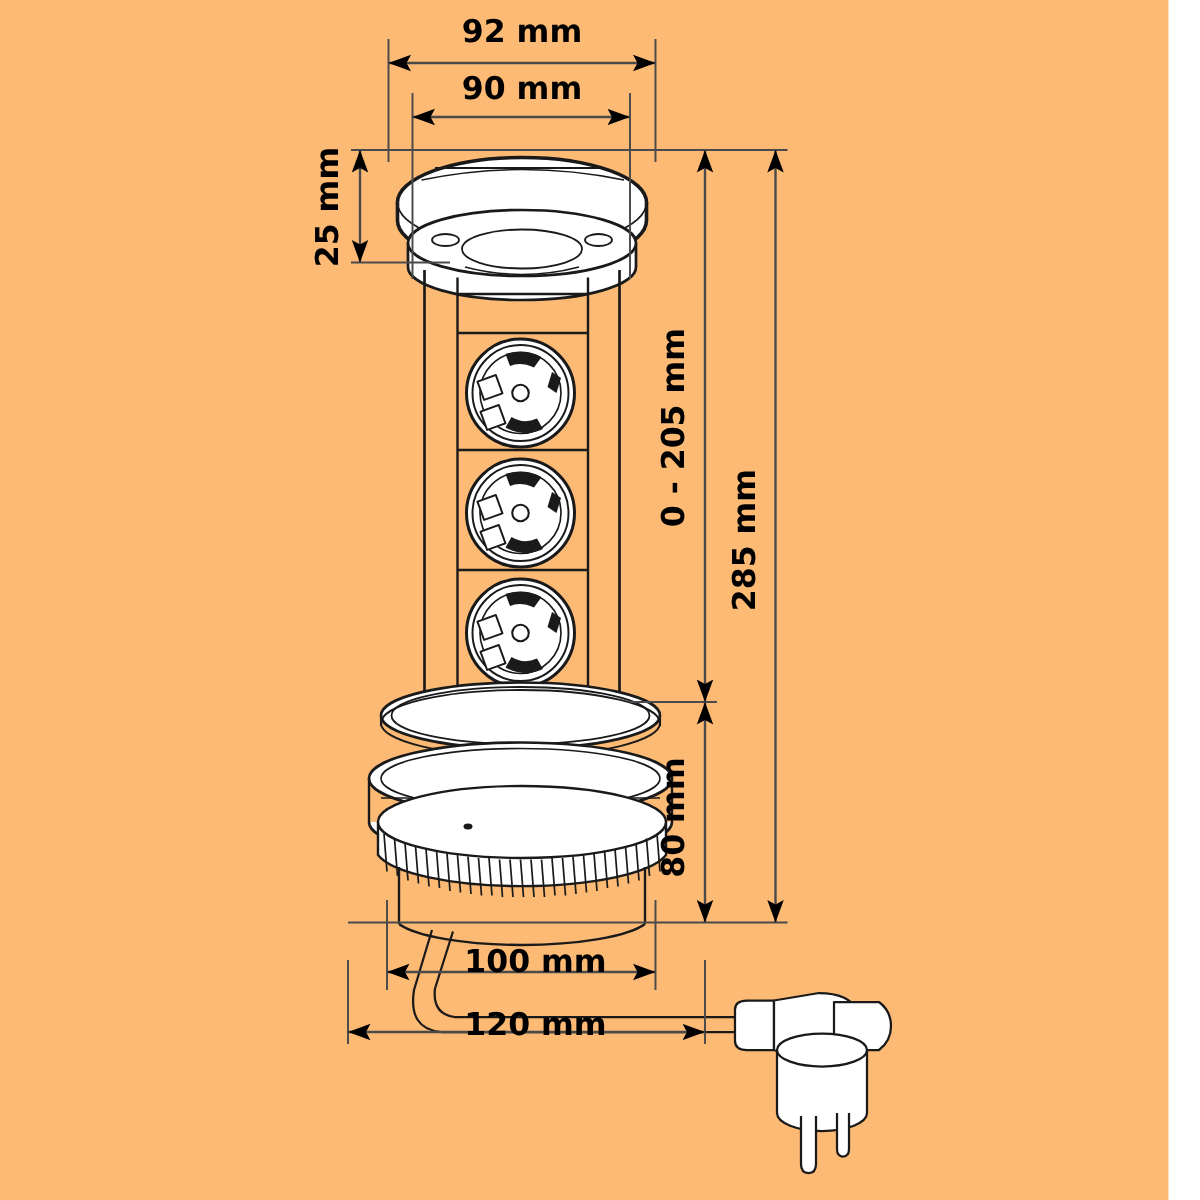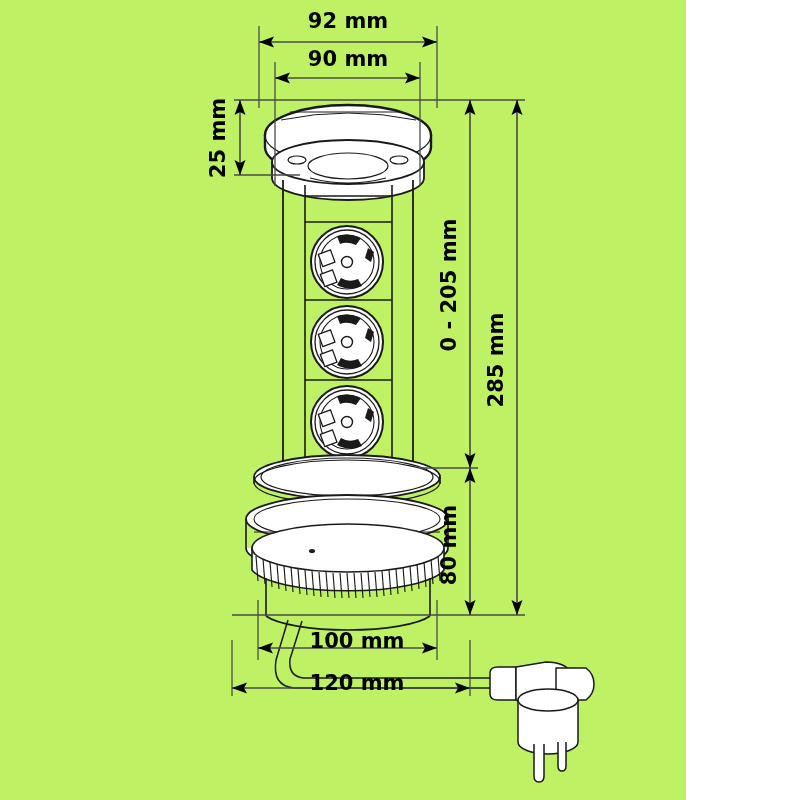--- a/index.html
+++ b/index.html
@@ -9,23 +9,23 @@
     background: #ffffff;
   }
   body {
     width: 800px;
     height: 800px;
     overflow: hidden;
     font-family: "DejaVu Sans", "Liberation Sans", sans-serif;
   }
   #stage {
     position: relative;
-    width: 686px;
+    width: 779px;
     height: 800px;
-    background: #bef264;
+    background: #fdba74;
   }
   #stage svg {
     position: absolute;
     top: 0;
     left: 0;
     width: 800px;
     height: 800px;
     display: block;
   }
   .dim-text {

